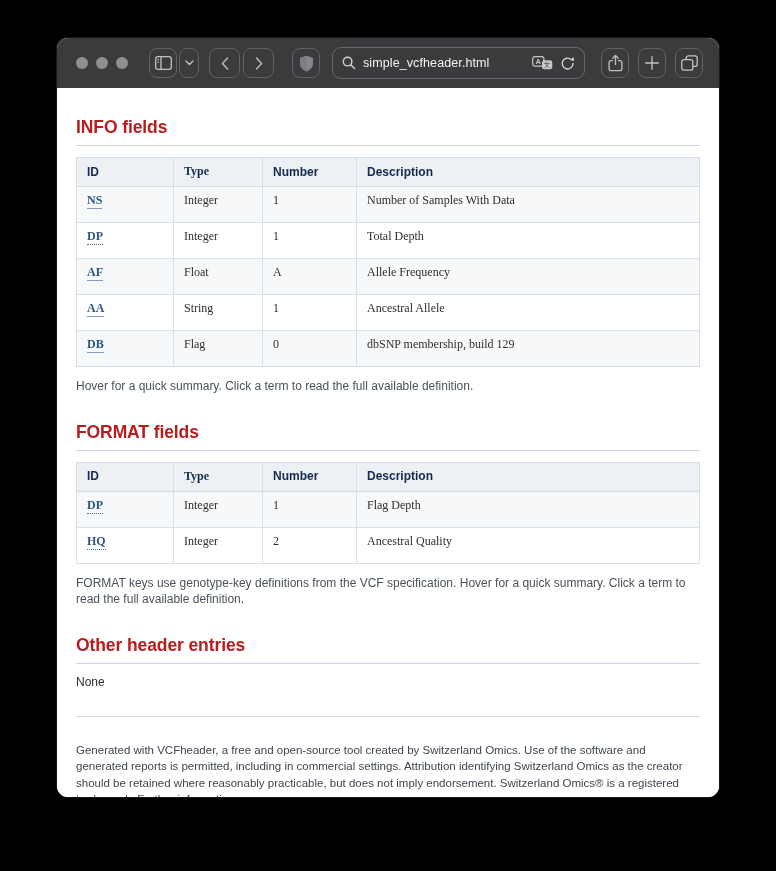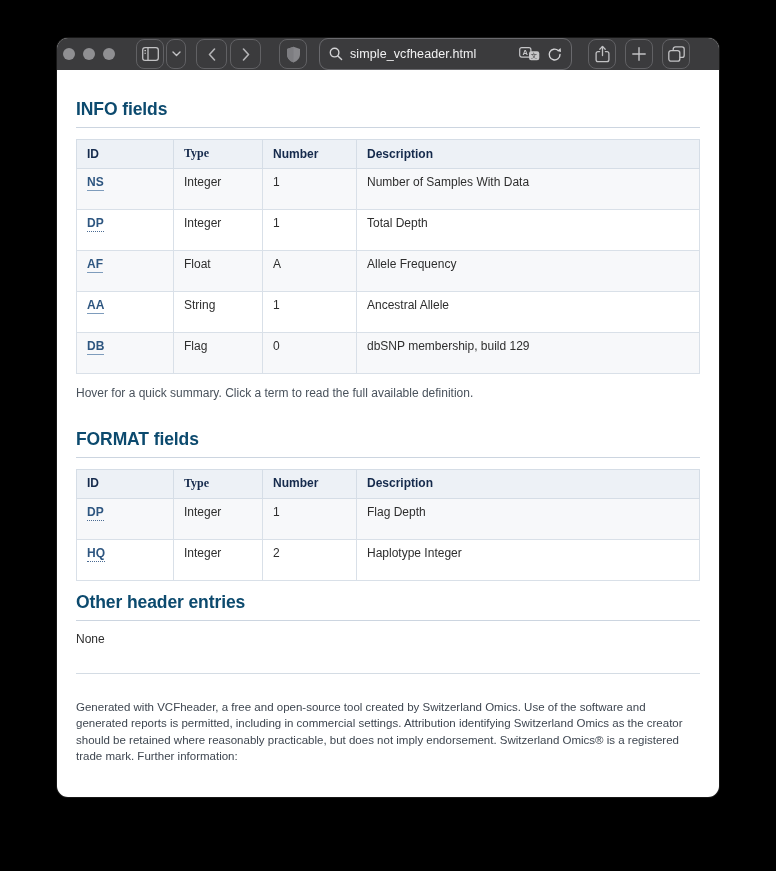--- a/index.html
+++ b/index.html
@@ -8,21 +8,21 @@
 
   .stage { position:relative; width:776px; height:871px; background:#000; overflow:hidden; }
 
   .window {
     position:absolute; left:57px; top:38px; width:662px; height:759px;
     border-radius:11px; overflow:hidden; background:#fff;
     box-shadow:0 0 0 1px rgba(255,255,255,0.09), 0 22px 60px rgba(0,0,0,0.6);
   }
 
   
-  .toolbar { height:32px; background:#3b3b3d; display:flex; align-items:center; padding:0 11px 0 6px; }
+  .toolbar { height:50px; background:#3b3b3d; display:flex; align-items:center; padding:0 11px 0 19px; }
   .dots { display:flex; gap:8px; margin-right:21px; }
   .dot { width:12px; height:12px; border-radius:50%; background:#8f8f92; }
 
   .tbtn {
     height:30px; border:1px solid #616164; border-radius:8px;
     display:flex; align-items:center; justify-content:center;
     background:transparent; flex:none;
   }
   .w28 { width:28px; } .w20 { width:20px; } .w31 { width:31px; }
   .sidebar-group { display:flex; gap:2px; flex:none; }
@@ -34,29 +34,29 @@
     border:1px solid #69696d; border-radius:9px;
     display:flex; align-items:center; padding:0 9px; gap:7px;
     color:#f2f2f3; font-size:12.5px;
   }
   .url-text { flex:1; white-space:nowrap; overflow:hidden; letter-spacing:0.1px; }
   .icon { display:block; flex:none; }
 
   
   .content { height:709px; background:#fff; padding:29px 19px 0 19px; overflow:hidden; color:#2e2e2e; }
 
-  .section-title { font-size:17.5px; font-weight:700; color:#0c4a6e; margin:0 0 7px; letter-spacing:-0.1px; }
+  .section-title { font-size:17.5px; font-weight:700; color:#b91c1c; margin:0 0 7px; letter-spacing:-0.1px; }
   .title-rule { border:none; border-top:1px solid #ccd5e0; margin:0 0 11px; }
 
   table.vtable { width:100%; border-collapse:collapse; font-size:12px; margin-bottom:11px; }
   .vtable th {
     background:#edf1f6; color:#152a4c; font-weight:700; text-align:left;
     padding:6px 10px 7px; border:1px solid #d5dde6; font-size:12px;
   }
-  .vtable td { padding:6px 10px 20px; border:1px solid #d9e0e8; }
+  .vtable td { padding:6px 10px 14px; border:1px solid #d9e0e8;font-family:Liberation Serif, serif; }
   .vtable tbody tr:nth-child(odd) { background:#f7f8fa; }
   .col-id { width:97px;margin-top:29px; } .col-type { width:89px;font-family:Liberation Serif, serif; } .col-num { width:94px; }
 
   .vtable td a { color:#2e5680; font-weight:700; text-decoration:none; padding-bottom:1px; cursor:pointer; }
   .vtable td a.u-solid  { border-bottom:1px solid #7e9cbc; }
   .vtable td a.u-dotted { border-bottom:1px dotted #4a6b93; }
 
   .note { font-size:12px; color:#49525c; margin:0 0 27px; line-height:16.5px; }
   .none-text { font-size:12px; margin:2px 0 0; }
   .section-divider { border:none; border-top:1px solid #d4dce4; margin:27px 0 25px; }
@@ -212,24 +212,25 @@
           <tr>
             <td><a class="u-dotted">DP</a></td>
             <td>Integer</td>
             <td>1</td>
             <td>Flag Depth</td>
           </tr>
           <tr>
             <td><a class="u-dotted">HQ</a></td>
             <td>Integer</td>
             <td>2</td>
-            <td>Haplotype Integer</td>
+            <td>Ancestral Quality</td>
           </tr>
         </tbody>
       </table>
+      <p class="note">FORMAT keys use genotype-key definitions from the VCF specification. Hover for a quick summary. Click a term to read the full available definition.</p>
 
       <h2 class="section-title">Other header entries</h2>
       <hr class="title-rule">
       <p class="none-text">None</p>
 
       <hr class="section-divider">
 
       <p class="footer"><span>Generated with VCFheader, a free and open-source tool created by Switzerland Omics. Use of the software and generated reports is permitted, including in commercial settings. Attribution identifying Switzerland Omics as the creator should be retained where reasonably practicable, but does not imply endorsement. Switzerland Omics® is a registered trade mark. Further information: </span></p>
     </div>
   </div>

